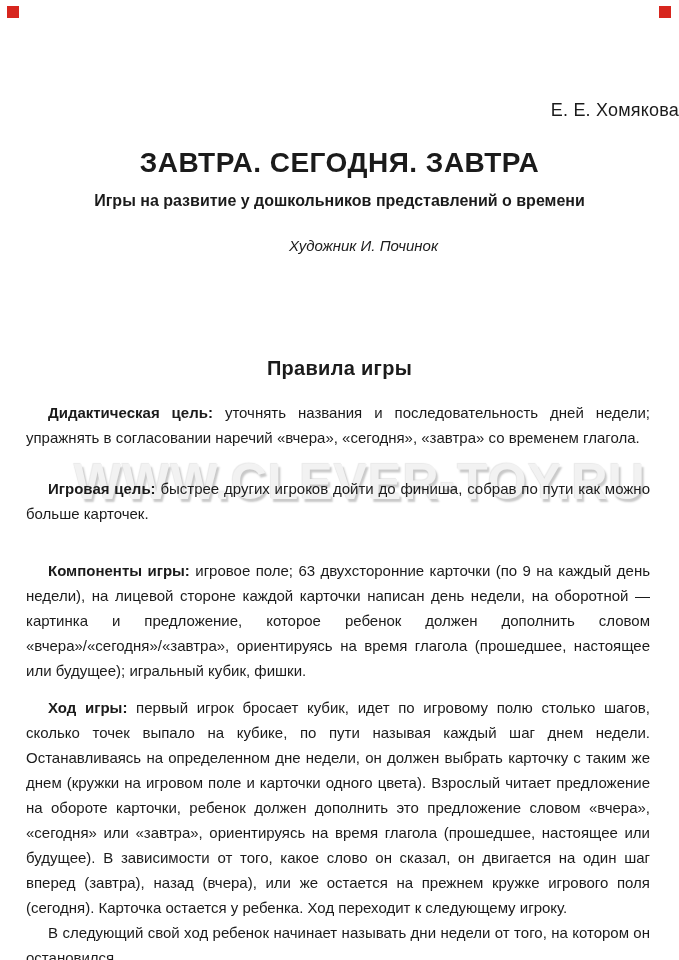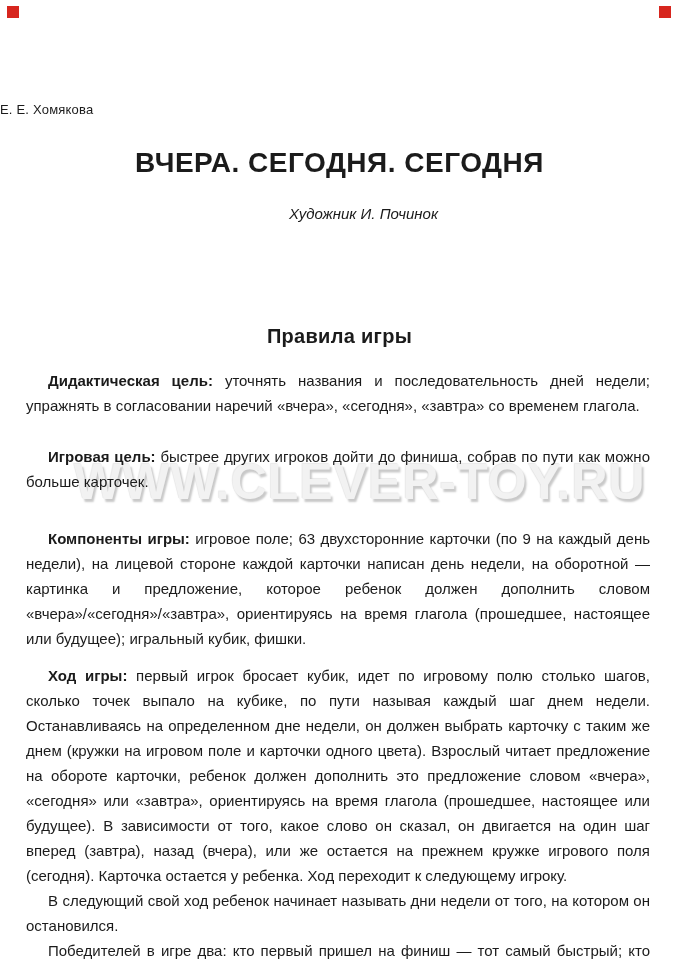--- a/index.html
+++ b/index.html
@@ -26,22 +26,22 @@
     position: absolute;
     top: 6px;
     width: 12px;
     height: 12px;
     background: #d7261e;
   }
   .crop-mark.left  { left: 7px; }
   .crop-mark.right { right: 8px; }
 
   .author {
-    text-align: left;
-    font-size: 13px;
+    text-align: right;
+    font-size: 18px;
     line-height: 18px;
     letter-spacing: 0.2px;
   }
   .title {
     margin: 29px 0 0 0;
     text-align: center;
     font-size: 28px;
     line-height: 30px;
     font-weight: bold;
     letter-spacing: 0.5px;
@@ -103,22 +103,23 @@
 </head>
 <body>
 
 <div class="page">
 
   <div class="crop-mark left"></div>
   <div class="crop-mark right"></div>
 
   <div class="author">Е. Е. Хомякова</div>
 
-  <h1 class="title">ВЧЕРА. СЕГОДНЯ. СЕГОДНЯ</h1>
+  <h1 class="title">ЗАВТРА. СЕГОДНЯ. ЗАВТРА</h1>
 
+  <div class="subtitle">Игры на развитие у дошкольников представлений о времени</div>
 
   <div class="artist">Художник И. Починок</div>
 
   <h2 class="rules-heading">Правила игры</h2>
 
   <div class="watermark">WWW.CLEVER-TOY.RU</div>
 
   <div class="content">
 
     <p class="para mb26"><b class="lead">Дидактическая цель:</b><span> уточнять названия и последовательность дней недели; упражнять в со­гласовании наречий «вчера», «сегодня», «завтра» со временем глагола.</span></p>

